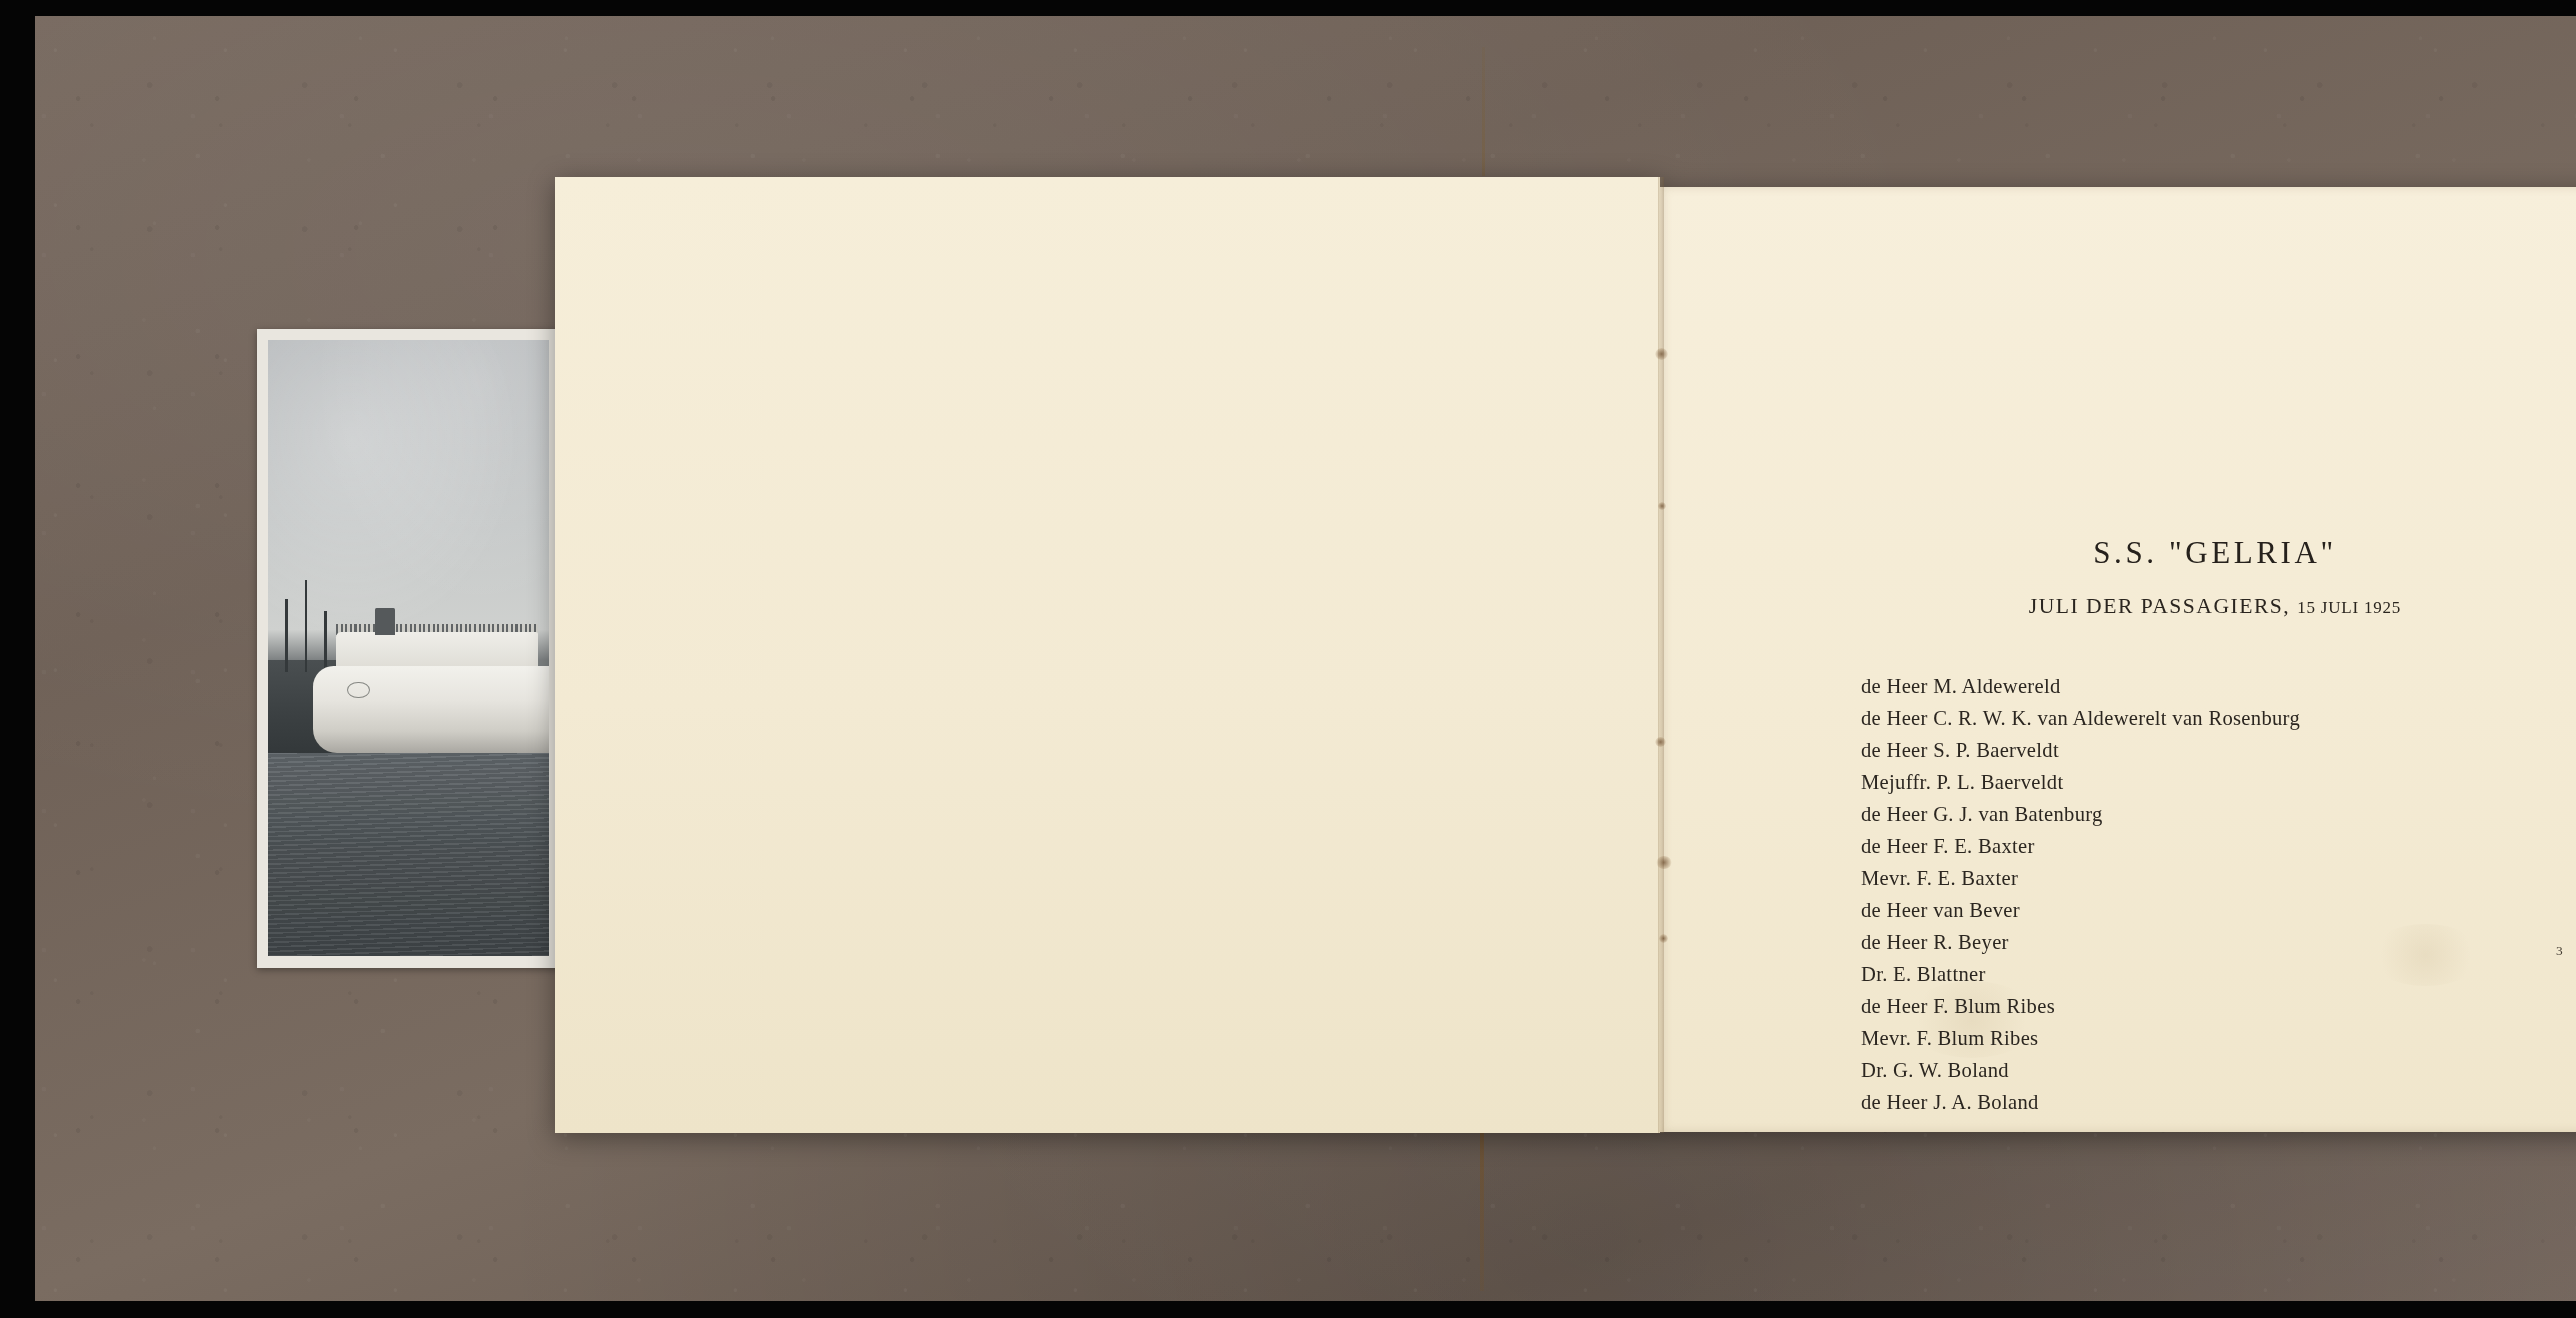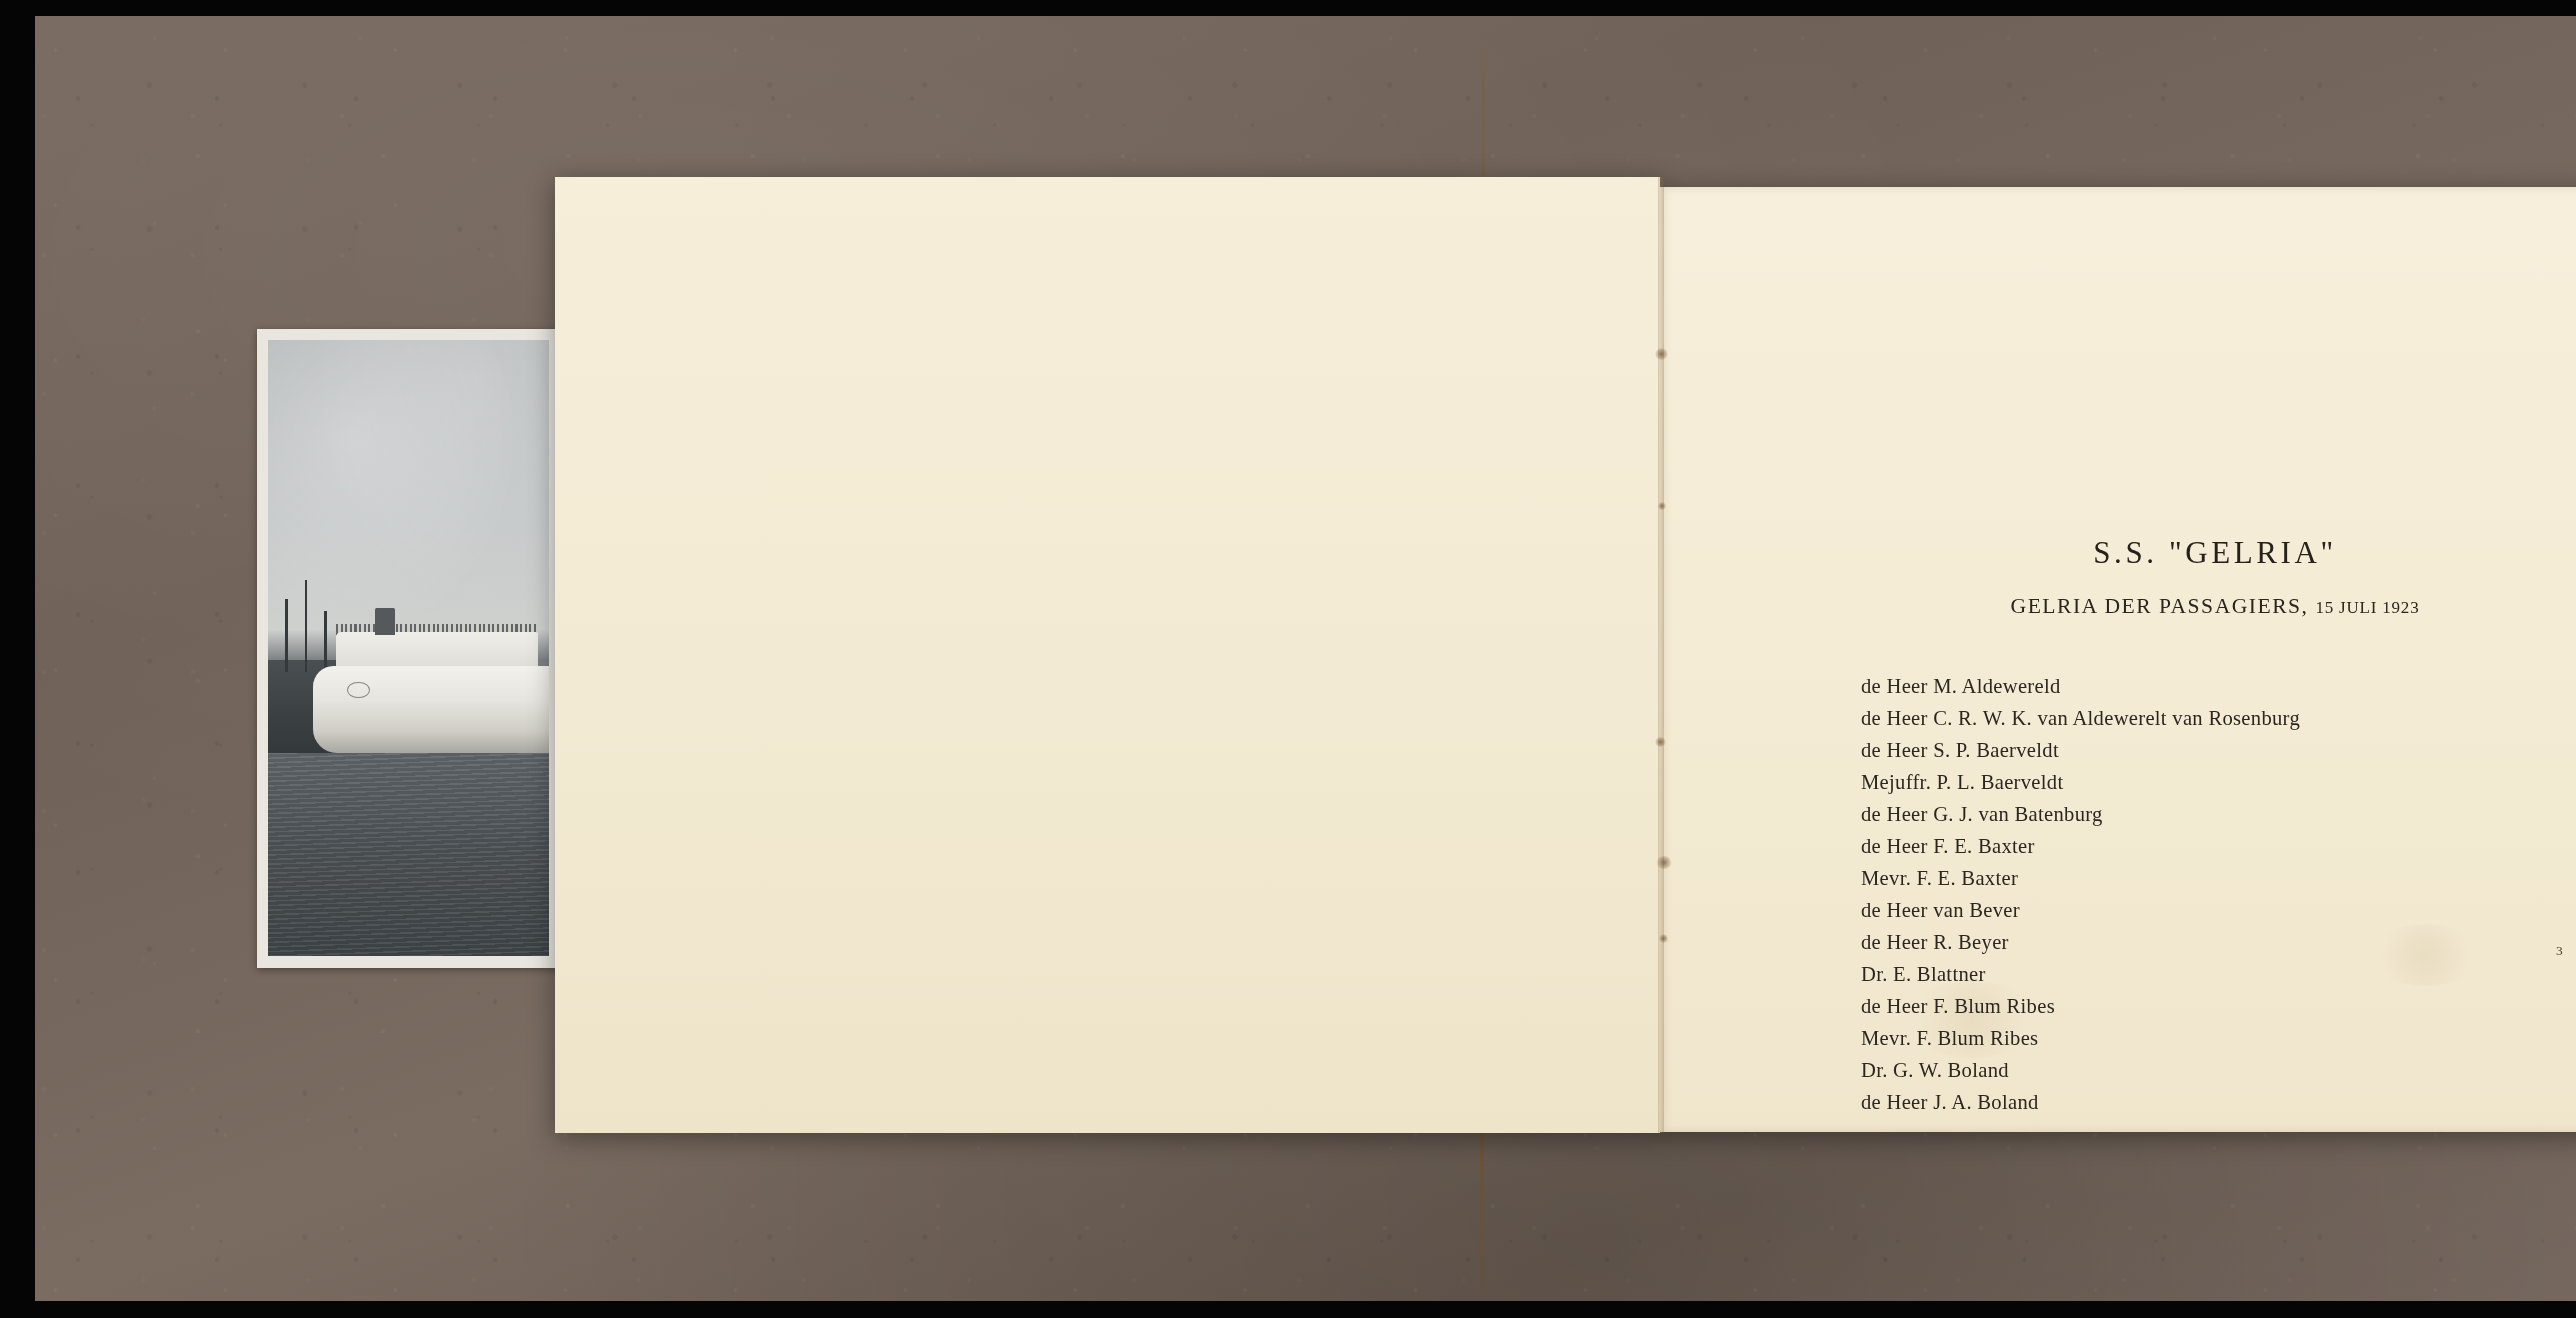--- a/index.html
+++ b/index.html
@@ -330,22 +330,22 @@
       <div class="foxing" id="fox3"></div>
       <div class="foxing" id="fox4"></div>
       <div class="foxing" id="fox5"></div>
       <div class="stain" id="stain1"></div>
       <div class="stain" id="stain2"></div>
 
       <div id="printed-block">
         <div id="ship-title">S.S. "GELRIA"</div>
 
         <div id="list-heading">
-          <span>GELRIA DER PASSAGIERS,</span>
-          <span class="date">15 JULI 1923</span>
+          <span>JULI DER PASSAGIERS,</span>
+          <span class="date">15 JULI 1925</span>
         </div>
 
         <ul id="passenger-list">
           <li>de Heer  M.  Aldewereld</li>
           <li>de Heer  C.  R.  W.  K.  van Aldewerelt van Rosenburg</li>
           <li>de Heer  S.  P.  Baerveldt</li>
           <li>Mejuffr.  P.  L.  Baerveldt</li>
           <li>de Heer  G.  J.  van  Batenburg</li>
           <li>de Heer  F.  E.  Baxter</li>
           <li>Mevr.  F.  E.  Baxter</li>

